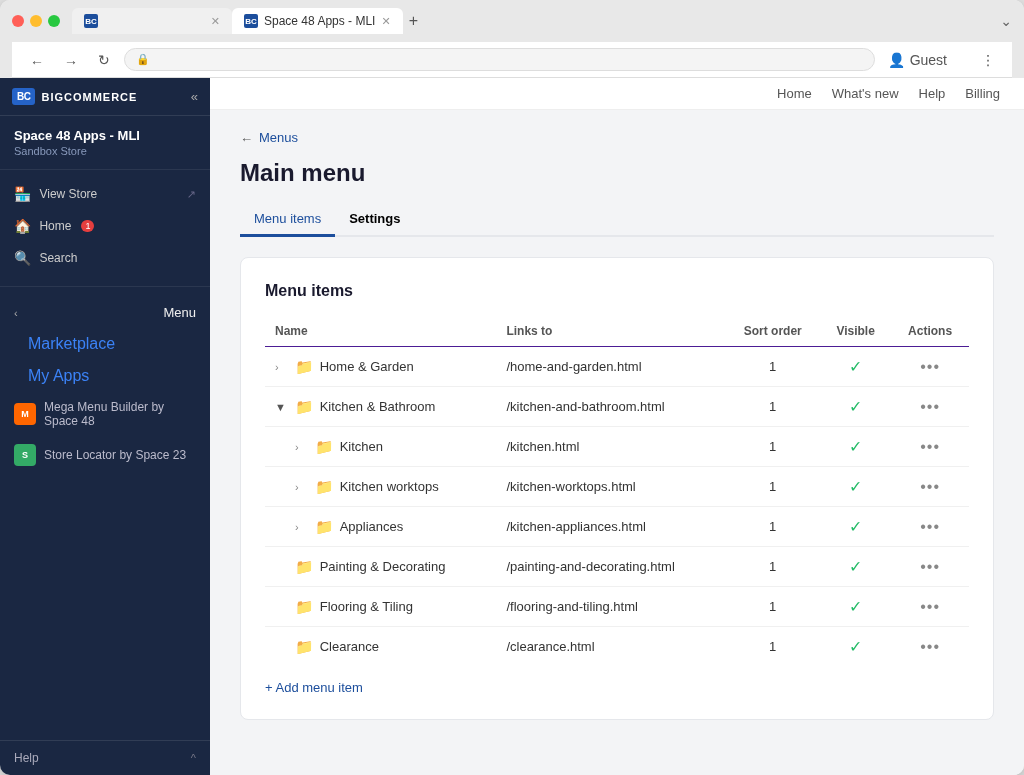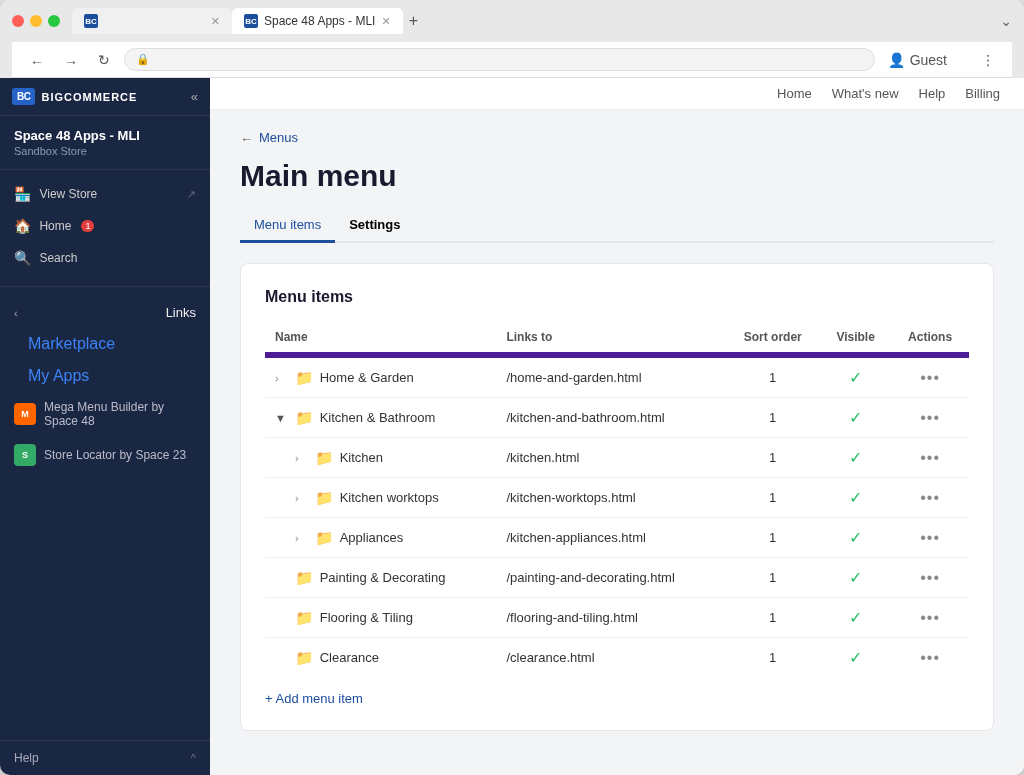--- a/index.html
+++ b/index.html
@@ -60,34 +60,34 @@
 
     
     .main-content { flex: 1; background: #f3f4f6; overflow-y: auto; display: flex; flex-direction: column; }
     .top-nav { background: white; padding: 8px 24px; display: flex; justify-content: flex-end; gap: 20px; border-bottom: 1px solid #eee; }
     .top-nav-link { color: #555; font-size: 13px; cursor: pointer; text-decoration: none; }
 
     .page-container { padding: 20px 30px; flex: 1; }
     .breadcrumb { display: flex; align-items: center; gap: 6px; margin-bottom: 14px; color: #555; font-size: 13px; }
     .breadcrumb .back-arrow { color: #555; }
     .breadcrumb-link { color: #1C4E9C; cursor: pointer; }
-    .page-title { font-size: 30px; font-weight: 600; color: #1a1a2e; margin-bottom: 16px; }
+    .page-title { font-size: 24px; font-weight: 600; color: #1a1a2e; margin-bottom: 16px; }
 
     
     .page-tabs { display: flex; border-bottom: 2px solid #e5e7eb; margin-bottom: 20px; }
     .page-tab { padding: 8px 14px; font-size: 13px; color: #000000; cursor: pointer; border-bottom: 3px solid transparent; margin-bottom: -2px; font-weight: bold; }
     .page-tab.active { color: #1C4E9C; border-bottom-color: #1C4E9C; font-weight: 500; }
 
     
     .card { background: white; border-radius: 8px; border: 1px solid #e5e7eb; padding: 24px; }
     .card-title { font-size: 16px; font-weight: 600; color: #1a1a2e; margin-bottom: 16px; }
 
     
     .menu-table { width: 100%; border-collapse: collapse; }
-    .menu-table th { text-align: left; font-size: 12px; font-weight: 600; color: #555; padding: 8px 10px; border-bottom: 6px solid #4c1d95; }
+    .menu-table th { text-align: left; font-size: 12px; font-weight: 600; color: #555; padding: 8px 10px; border-bottom: 1px solid #4c1d95; }
     .menu-table th.center { text-align: center; }
     .menu-table td { padding: 10px 10px; border-bottom: 1px solid #f0f0f0; vertical-align: middle; font-size: 13px; color: #333; }
     .menu-table tr:last-child td { border-bottom: none; }
     .name-cell { display: flex; align-items: center; gap: 6px; }
     .row-expand { color: #888; font-size: 11px; cursor: pointer; width: 14px; }
     .row-expand.expanded { color: #555; }
     .folder-icon { color: #5b8dd9; font-size: 15px; }
     .sort-num { text-align: center; color: #555; }
     .visible-check { text-align: center; color: #22bb66; font-size: 16px; }
     .actions-cell { text-align: center; }
@@ -170,21 +170,21 @@
           <span class="nav-icon">🔍</span>
           <span>Search</span>
         </div>
       </div>
 
       <hr class="sidebar-divider">
 
       <div class="sidebar-section">
         <div class="sidebar-section-header">
           <span class="chevron">‹</span>
-          <span>Links</span>
+          <span>Menu</span>
         </div>
         <div class="sidebar-sub-item">Marketplace</div>
         <div class="sidebar-sub-item">My Apps</div>
 
         <div class="sidebar-app-item">
           <div class="app-icon-box">
             <span style="background:#ff6600;width:100%;height:100%;display:flex;align-items:center;justify-content:center;font-size:9px;font-weight:bold;color:white;">M</span>
           </div>
           <span>Mega Menu Builder by Space 48</span>
         </div>

